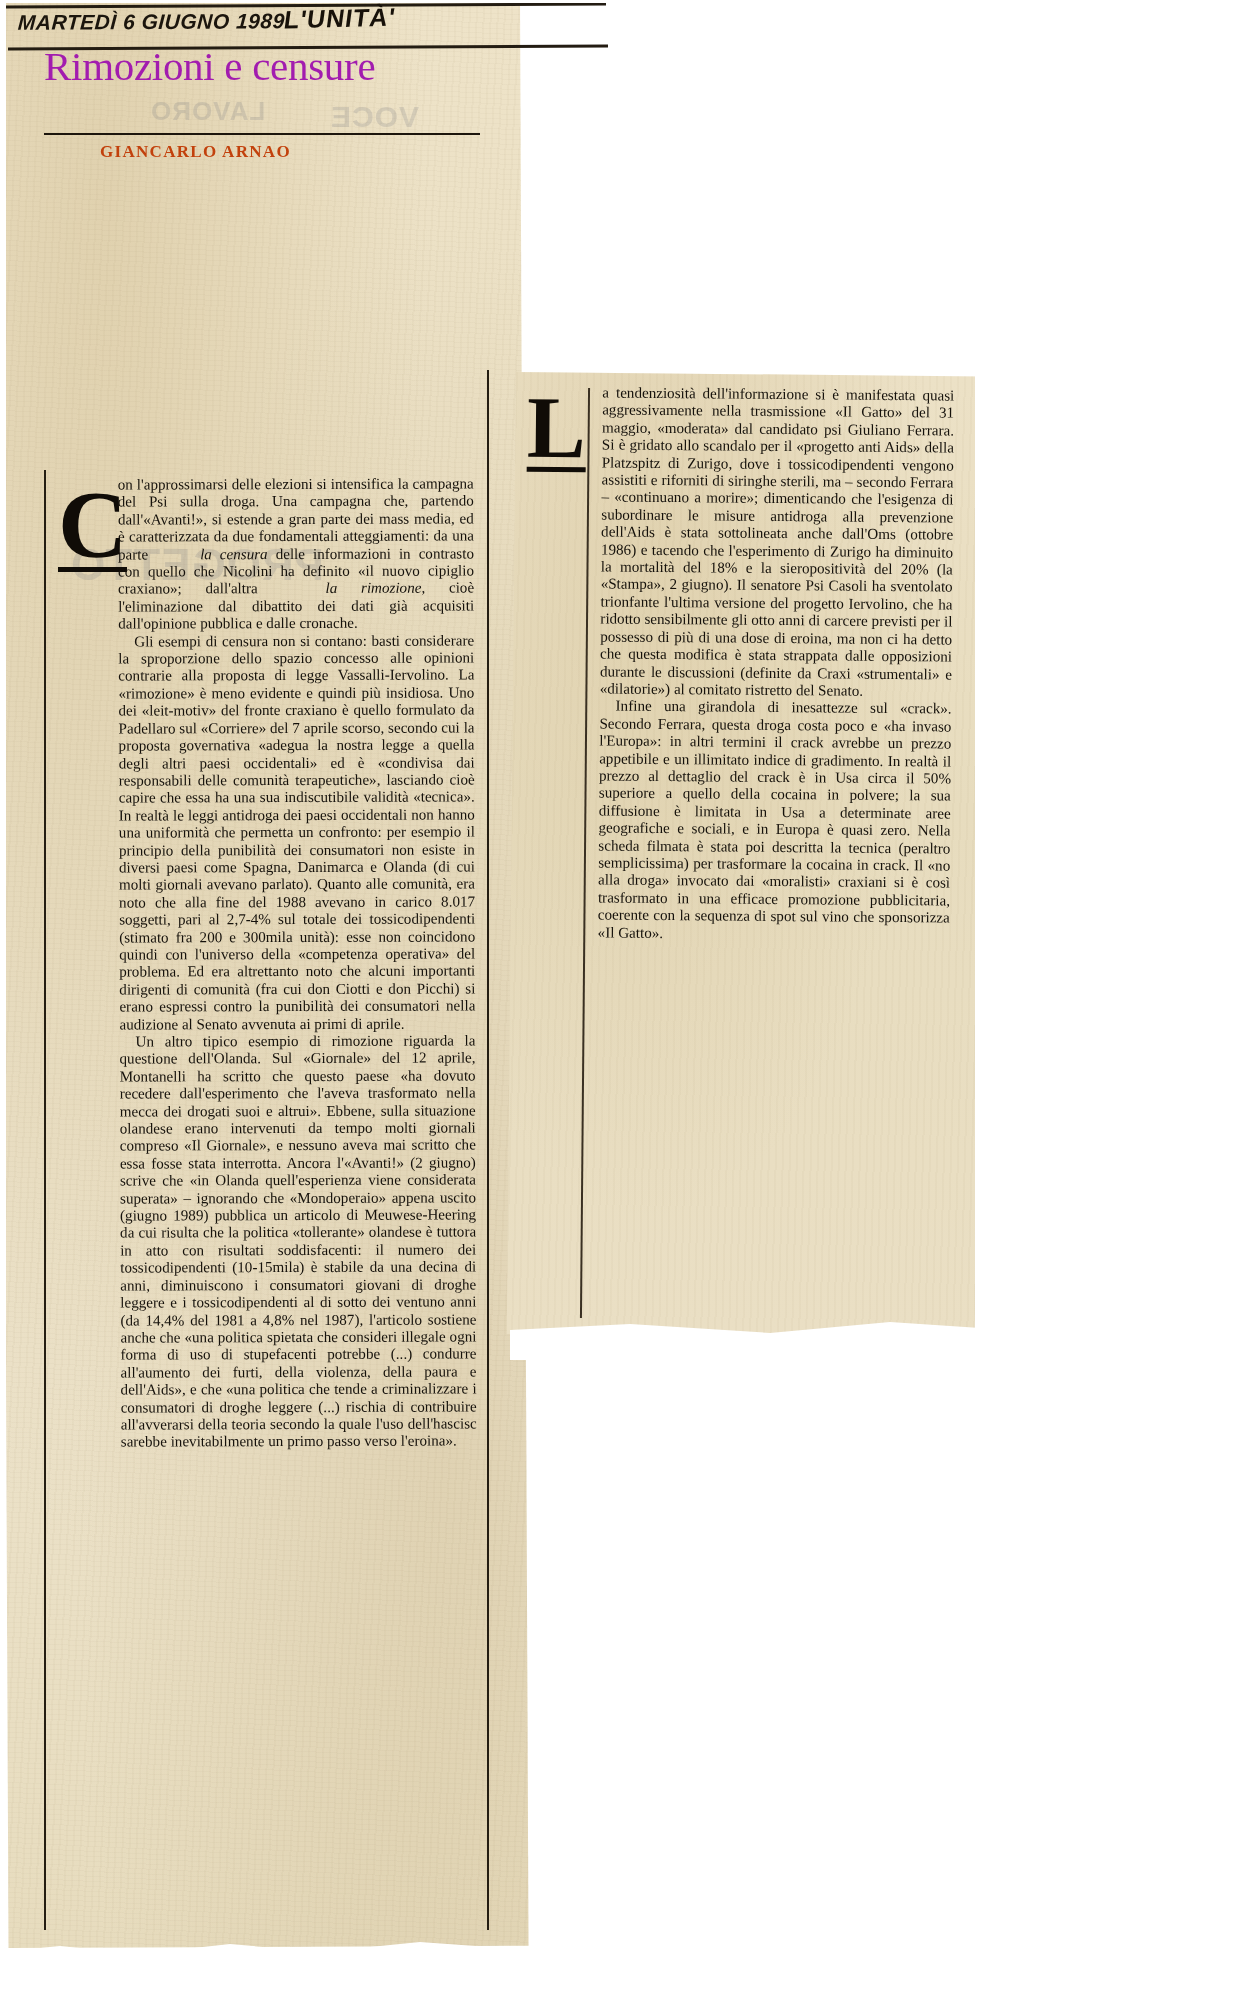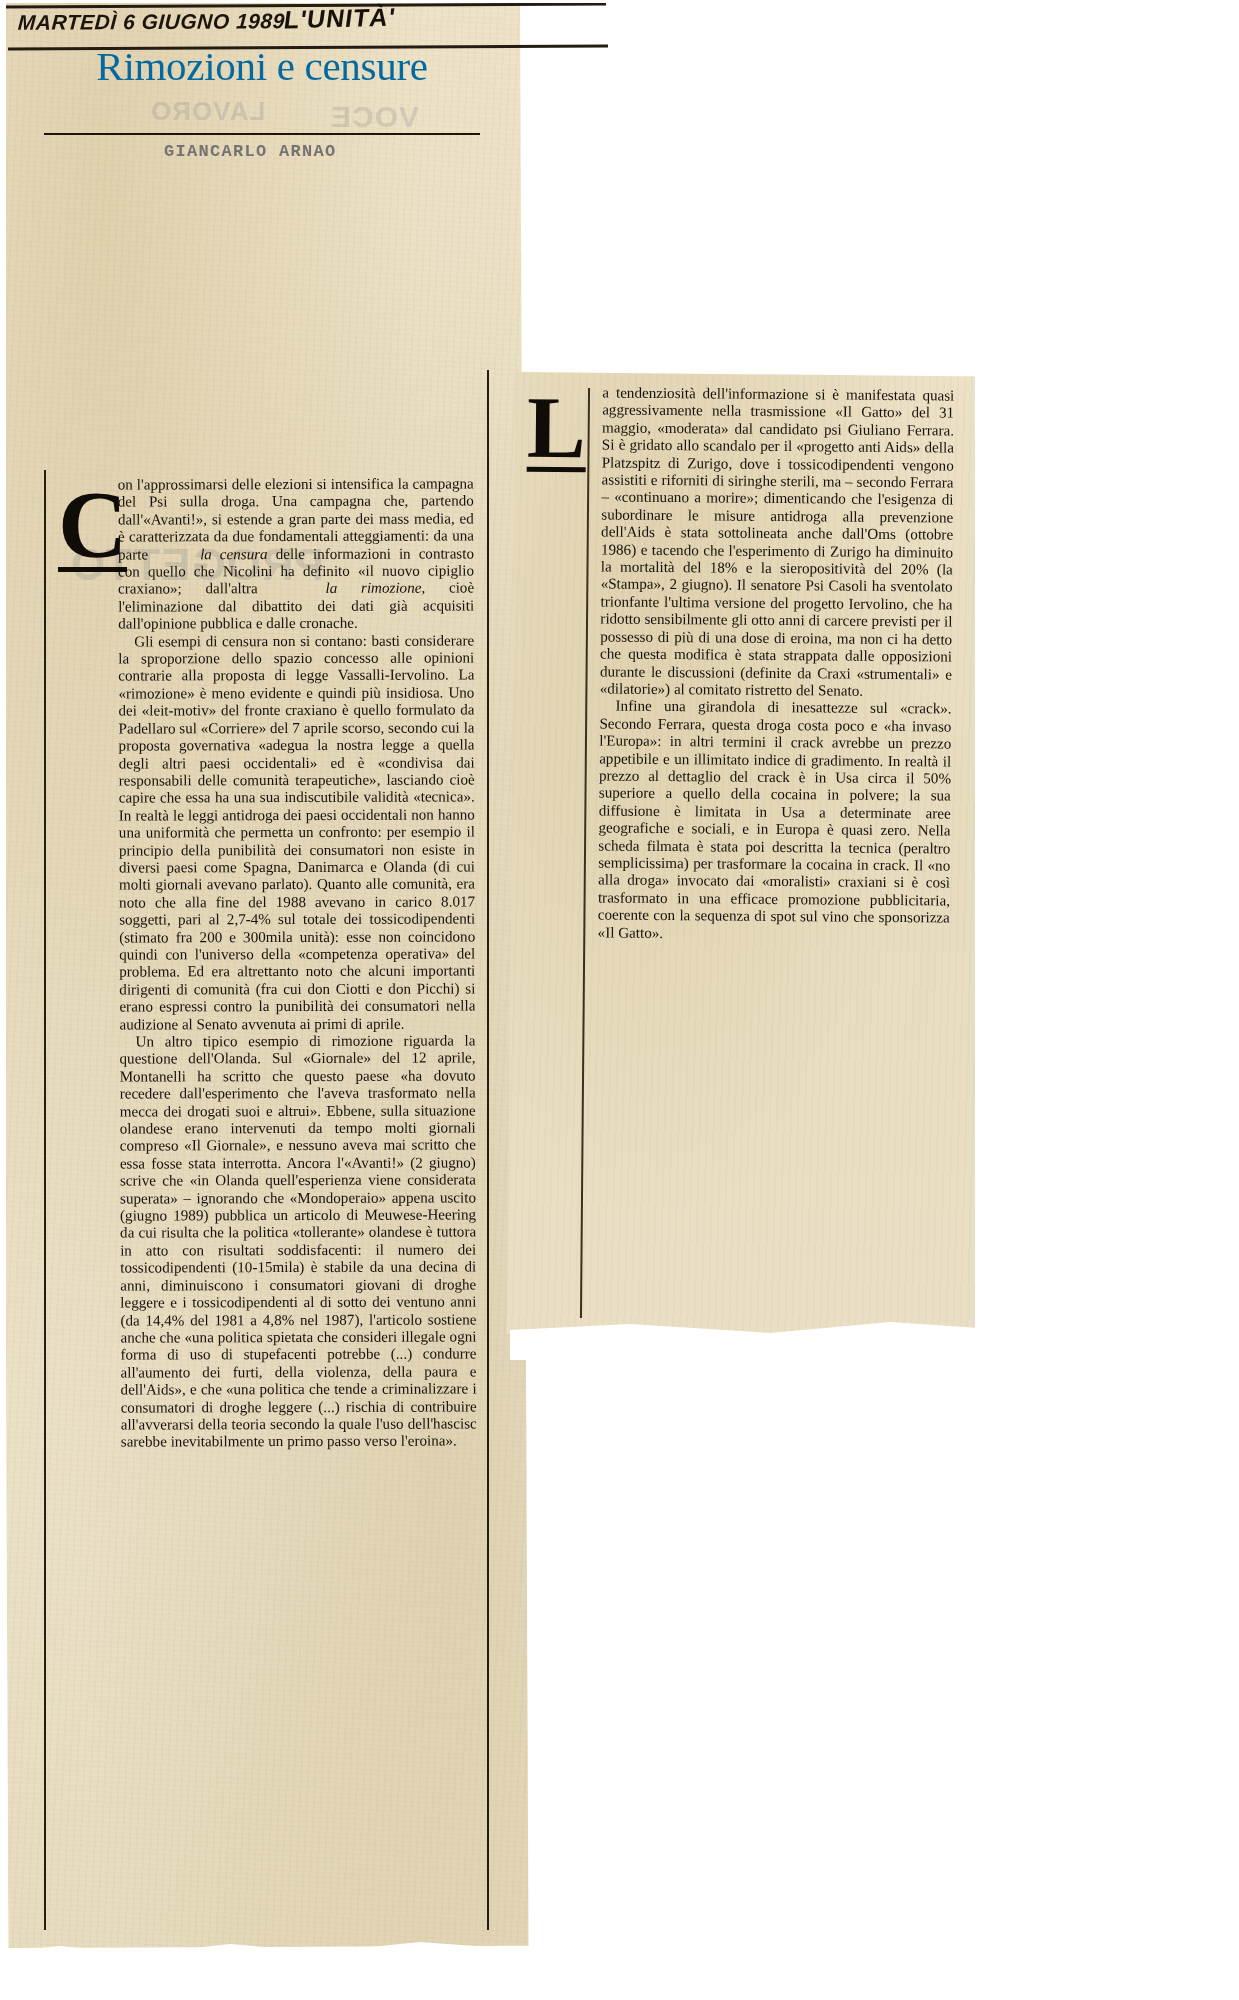--- a/index.html
+++ b/index.html
@@ -142,43 +142,43 @@
   .kicker {
     text-align: center;
     font-family: "Liberation Serif", serif;
     font-weight: bold;
     font-size: 32px;
     color: #14100a;
     margin: 24px 0 14px 0;
     letter-spacing: 0.2px;
   }
   .headline {
-    text-align: center;
+    text-align: left;
     font-family: "Liberation Serif", serif;
     font-weight: normal;
     font-size: 41px;
     line-height: 1.10;
-    color: #0369a1;
+    color: #a21caf;
     margin: 0 0 4px 0;
     letter-spacing: -0.3px;
   }
   .headline .hl-line { display: block; }
 
   .byline-rule {
     margin: 44px 0 0 0;
     height: 2px;
     background: #1c150c;
   }
   .byline {
-    font-family: Liberation Mono, monospace;
+    font-family: Liberation Serif, serif;
     font-weight: bold;
     font-size: 17px;
     letter-spacing: 1.3px;
-    color: #737373;
-    margin: 7px 0 6px 120px;
+    color: #c2410c;
+    margin: 7px 0 6px 56px;
   }
 
   
   .col {
     font-family: "Liberation Serif", serif;
     font-size: 15.1px;
     line-height: 17.4px;
     color: #15110b;
     text-align: justify;
     -webkit-hyphens: auto;

